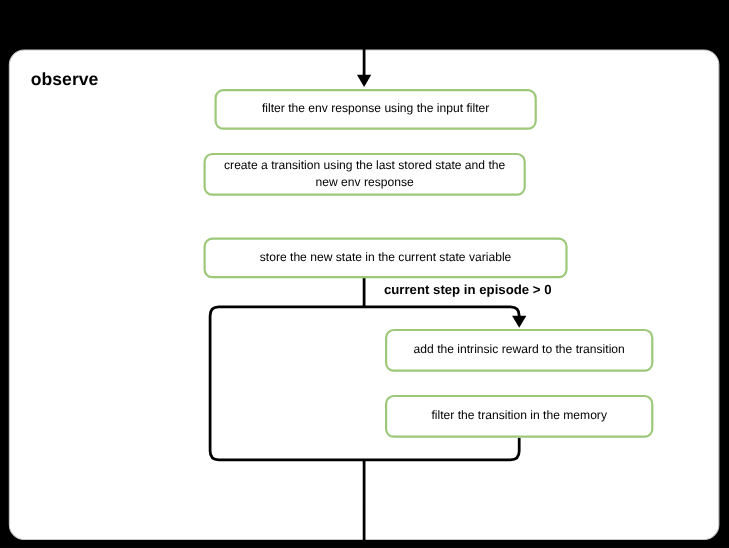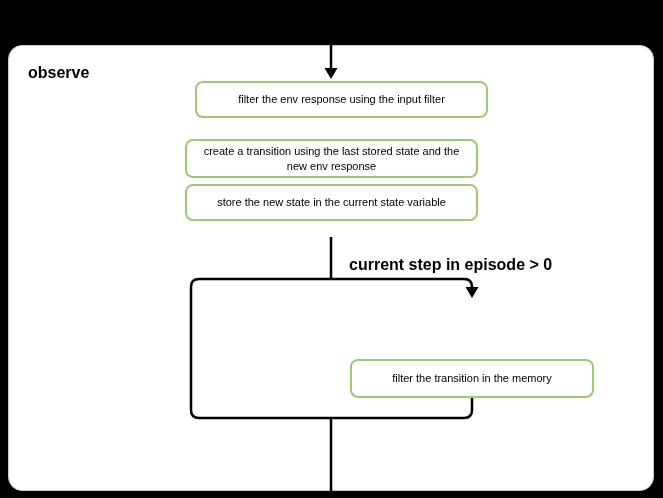--- a/index.html
+++ b/index.html
@@ -49,28 +49,28 @@
     align-items: center;
     font-size: 11px;
     line-height: 1.3;
     color: #000000;
     padding: 3px 11px;
   }
   .node.center { justify-content: center; text-align: center; }
   .node.left   { justify-content: flex-start; text-align: center; }
   .n1 { left: 185px; top: 81px;  width: 293px; height: 37px; margin-left: 10px; }
   .n2 { left: 185px; top: 139px; width: 293px; height: 39px; }
-  .n3 { left: 185px; top: 184px; width: 293px; height: 37px; }
+  .n3 { left: 185px; top: 216px; width: 331px; height: 37px; }
   .n4 { left: 350px; top: 299px; width: 244px; height: 39px; }
   .n5 { left: 350px; top: 359px; width: 244px; height: 39px; }
   .cond {
     position: absolute;
     left: 349px;
     top: 256px;
-    font-size: 16px;
+    font-size: 12px;
     font-weight: bold;
     color: #000000;
     white-space: nowrap;
   }
 </style>
 </head>
 <body>
 
 <div class="stage">
 
@@ -92,16 +92,17 @@
   </svg>
 
   <div class="node center n1">filter the env response using the input filter</div>
 
   <div class="node left n2">create a transition using the last stored state and the new env response</div>
 
   <div class="node center n3">store the new state in the current state variable</div>
 
   <div class="cond">current step in episode &gt; 0</div>
 
+  <div class="node center n4">add the intrinsic reward to the transition</div>
 
   <div class="node center n5">filter the transition in the memory</div>
 
 </div>
 
 </body></html>

